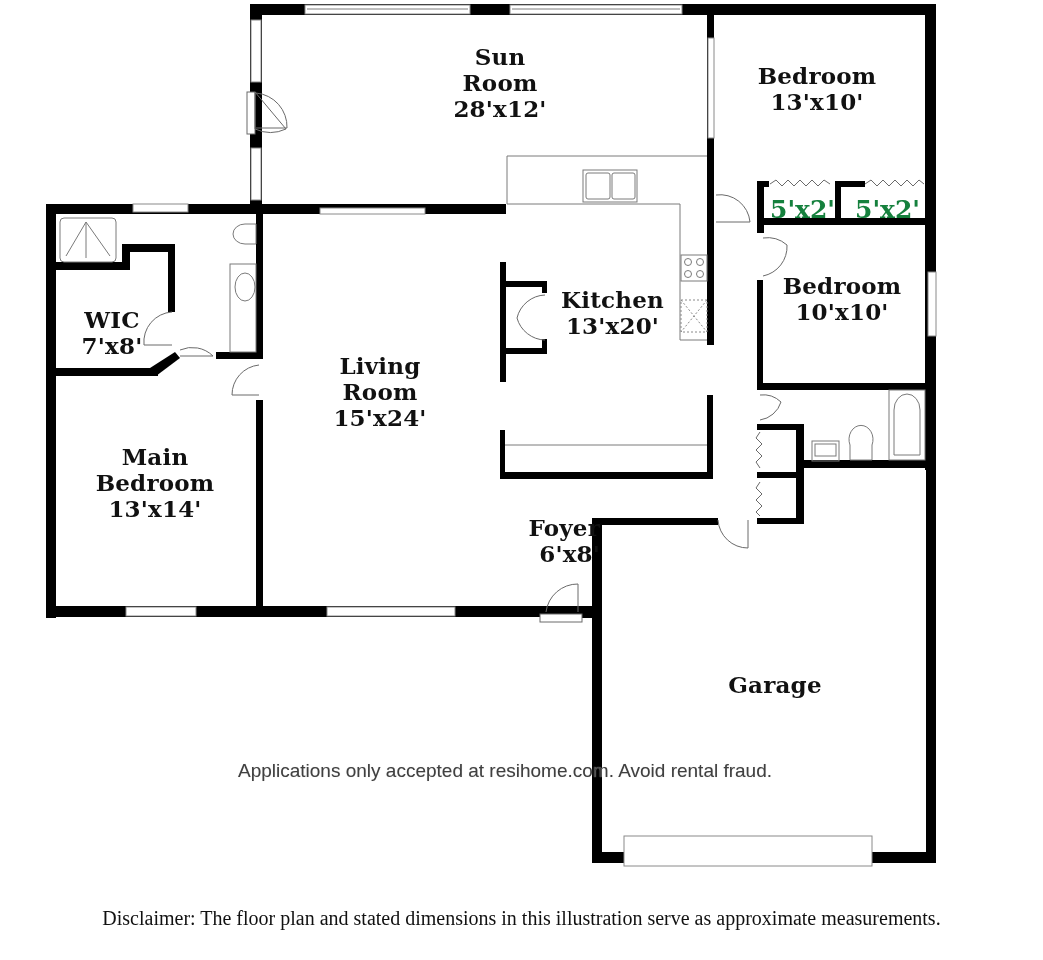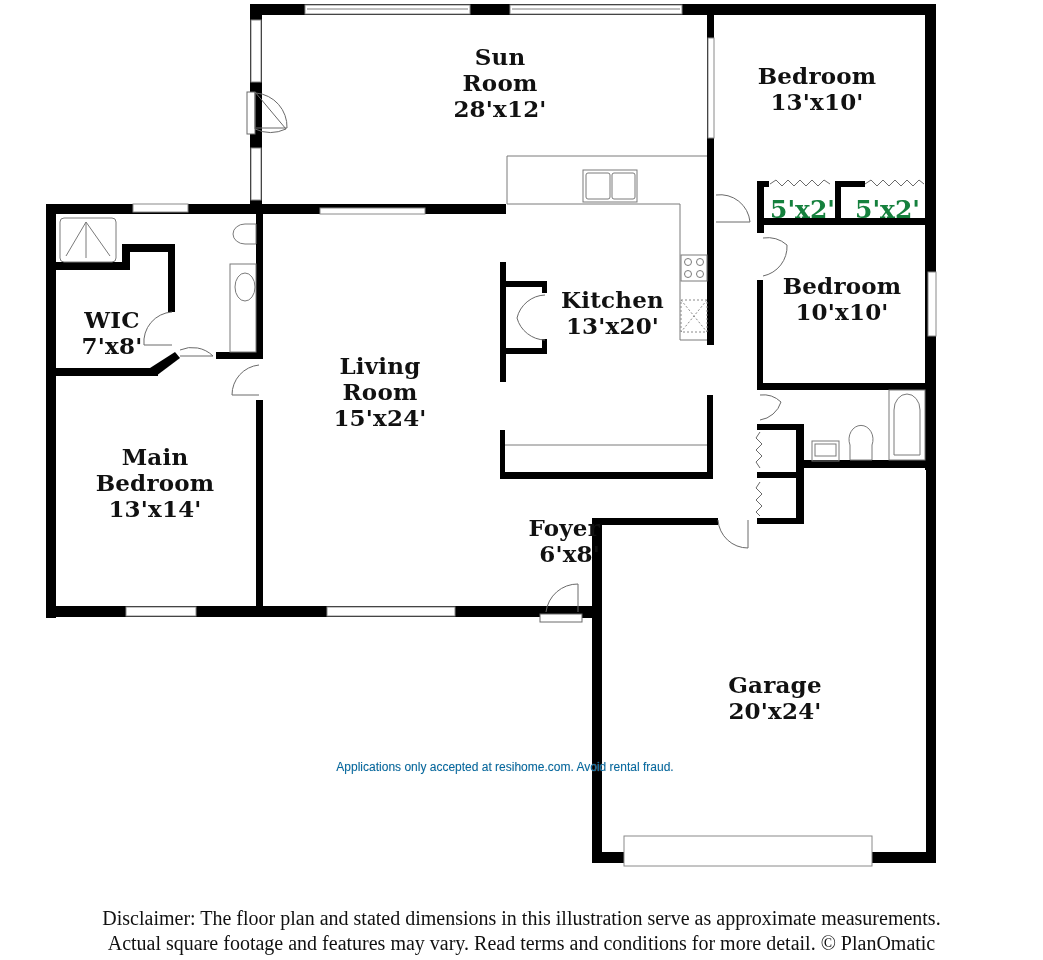--- a/index.html
+++ b/index.html
@@ -6,21 +6,21 @@
   body { width: 1043px; height: 960px; position: relative; overflow: hidden; font-family: "DejaVu Serif", serif; }
   #plan { position: absolute; left: 0; top: 0; width: 1043px; height: 900px; }
   .wall { fill: #000; }
   .win { fill: #fff; stroke: #8a8a8a; stroke-width: 1; }
   .thin { fill: none; stroke: #7a7a7a; stroke-width: 1; }
   .door { fill: none; stroke: #6a6a6a; stroke-width: 1; }
   .jamb { fill: #fff; stroke: #6a6a6a; stroke-width: 1; }
   .room-label { position: absolute; text-align: center; font-family: "DejaVu Serif", serif; font-weight: bold; color: #111; line-height: 26px; font-size: 23px; letter-spacing: 0.2px; }
   .room-label span { display: block; }
   .closet-label { position: absolute; font-family: "DejaVu Serif", serif; font-weight: bold; font-size: 25px; color: #15803d; }
-  .watermark { position: absolute; left: 200px; top: 760px; width: 610px; text-align: center; font-family: "Liberation Sans", sans-serif; font-size: 12px; color: #0369a1; text-shadow: 0 0 1px #cfcfcf; }
+  .watermark { position: absolute; left: 200px; top: 760px; width: 610px; text-align: center; font-family: "Liberation Sans", sans-serif; font-size: 19px; color: #404040; text-shadow: 0 0 1px #cfcfcf; }
   .disclaimer { position: absolute; left: 0; top: 906px; width: 1043px; text-align: center; font-family: "Liberation Serif", serif; font-size: 20px; color: #111; line-height: 25px; }
   .disclaimer span { display: block; }
 </style>
 </head>
 <body>
 
 <svg id="plan" viewBox="0 0 1043 900" xmlns="http://www.w3.org/2000/svg">
 
   <g>
 
@@ -232,21 +232,19 @@
   <span>13'x14'</span>
 </div>
 
 <div class="room-label" style="left:490px;top:515px;width:110px;text-align:right;">
   <span>Foyer</span>
   <span>6'x8'</span>
 </div>
 
 <div class="room-label" style="left:695px;top:672px;width:160px;">
   <span>Garage</span>
-  <span>20'x24'</span>
 </div>
 
 <div class="watermark">Applications only accepted at resihome.com. Avoid rental fraud.</div>
 
 <div class="disclaimer">
   <span>Disclaimer: The floor plan and stated dimensions in this illustration serve as approximate measurements.</span>
-  <span>Actual square footage and features may vary. Read terms and conditions for more detail. © PlanOmatic</span>
 </div>
 
 </body></html>

